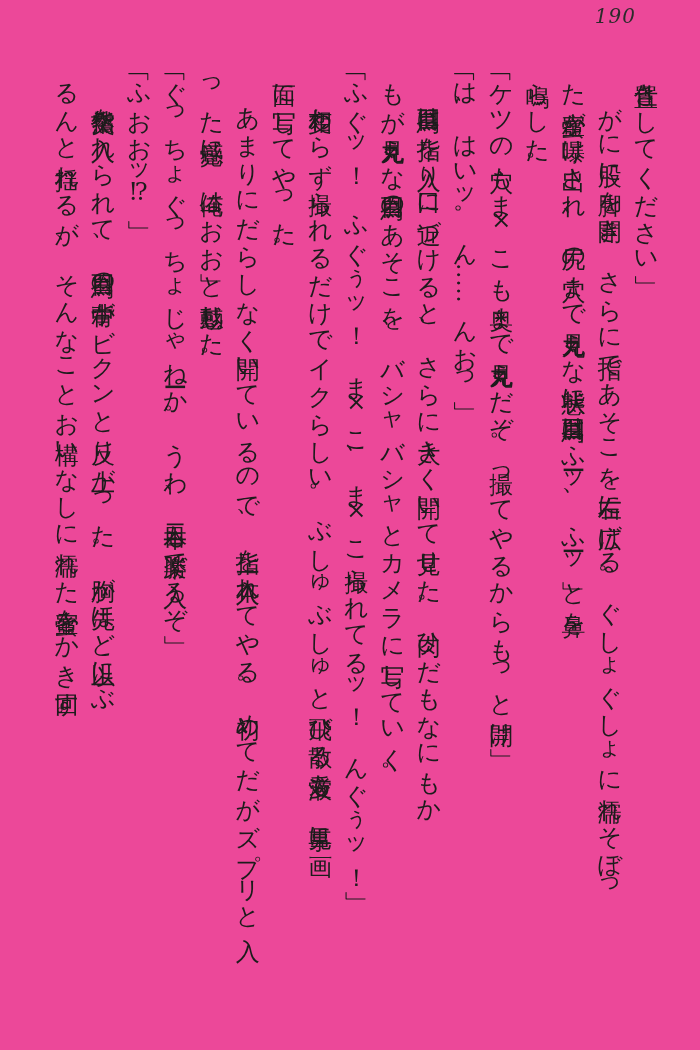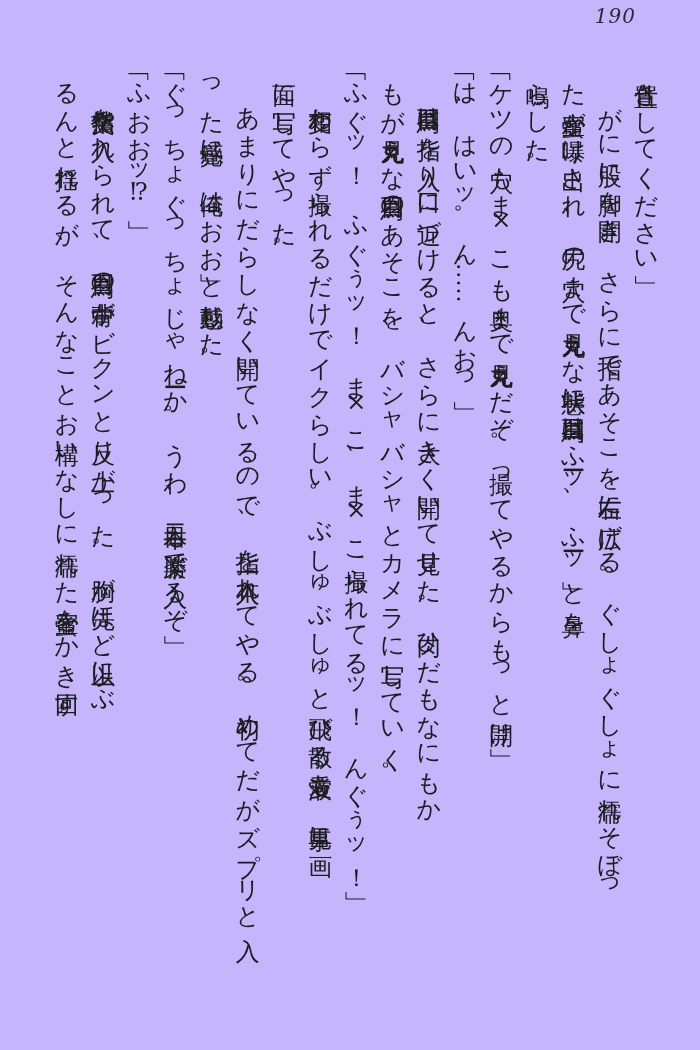--- a/index.html
+++ b/index.html
@@ -10,21 +10,21 @@
     width: 700px;
     height: 1050px;
     background: #fdfdfd;
     position: relative;
     overflow: hidden;
     font-family: "DejaVu Serif", "Liberation Serif", serif;
   }
   .book-page {
     position: absolute;
     inset: 0;
-    background: #c4b5fd;
+    background: #ec4899;
   }
   .page-number {
     position: absolute;
     top: 4px;
     right: 64px;
     font-size: 20px;
     font-style: italic;
     color: #2b2b2b;
     letter-spacing: 1px;
   }

